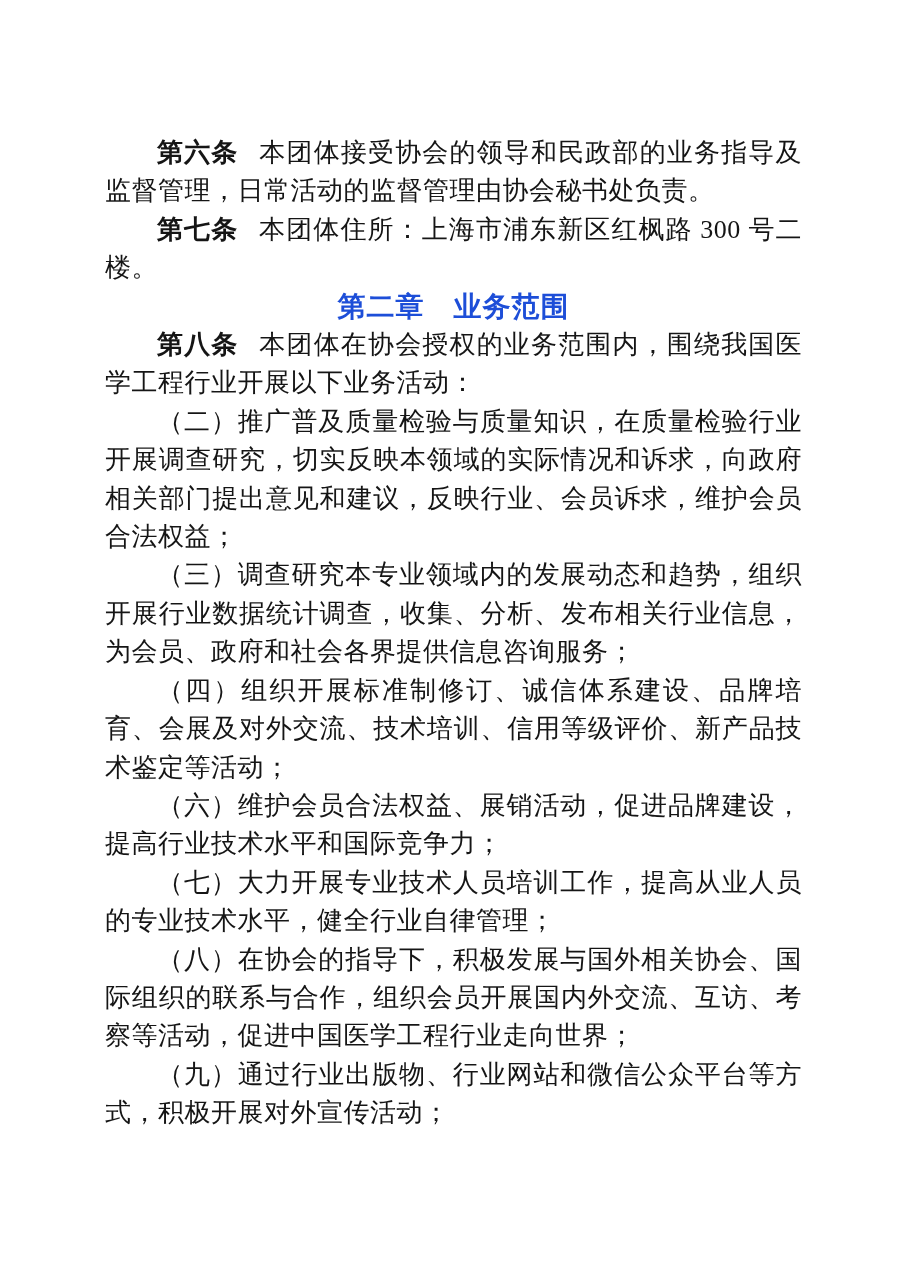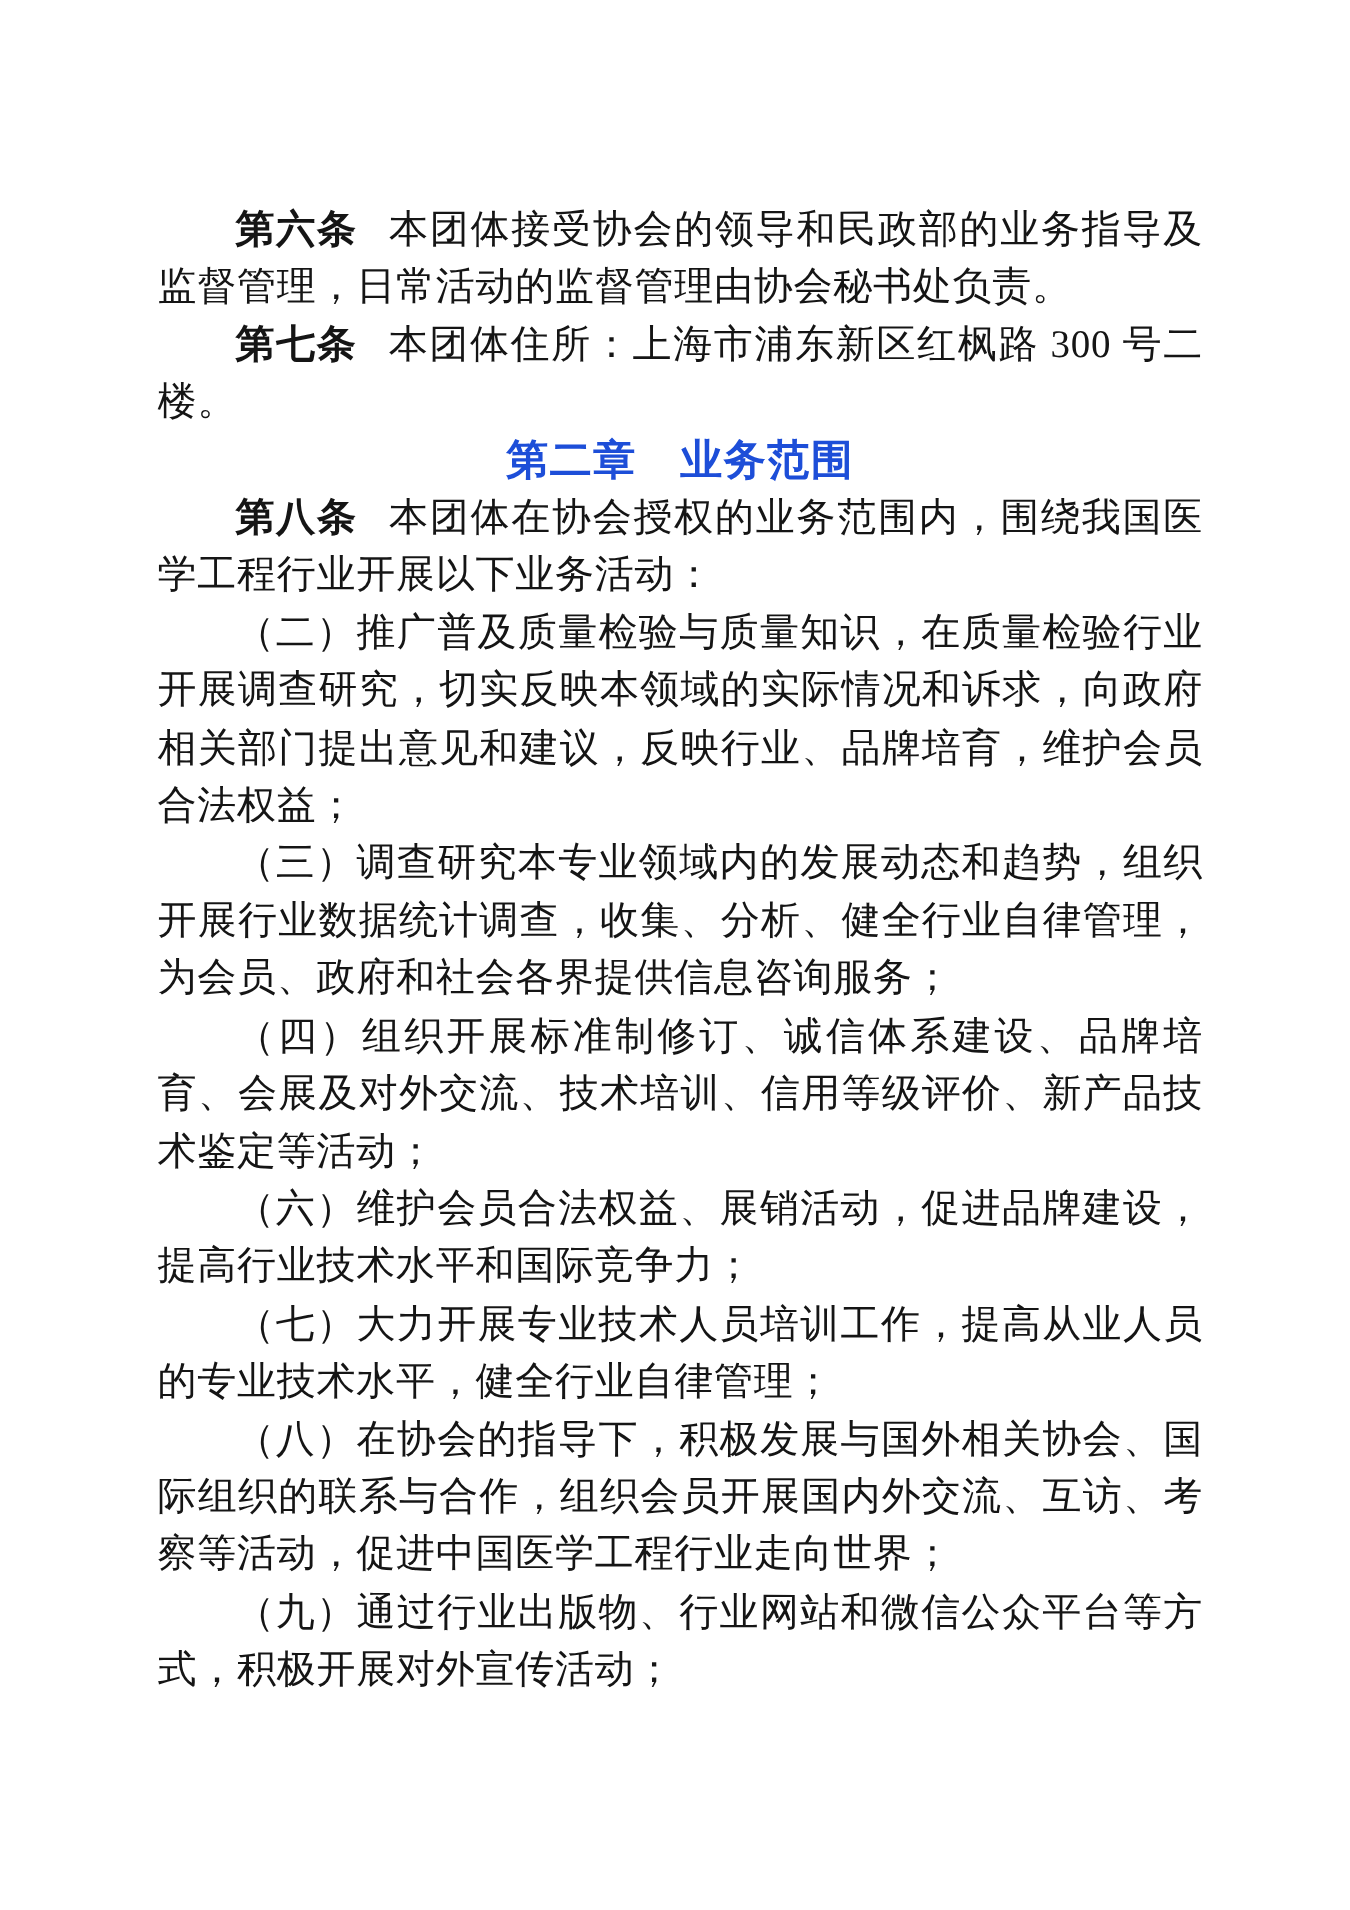--- a/index.html
+++ b/index.html
@@ -61,22 +61,22 @@
   <div class="content">
 
     <p class="para"><span class="article-label">第六条</span><span>本团体接受协会的领导和民政部的业务指导及监督管理，日常活动的监督管理由协会秘书处负责。</span></p>
 
     <p class="para"><span class="article-label">第七条</span><span>本团体住所：上海市浦东新区红枫路 300 号二楼。</span></p>
 
     <h2 class="chapter-heading">第二章　业务范围</h2>
 
     <p class="para"><span class="article-label">第八条</span><span>本团体在协会授权的业务范围内，围绕我国医学工程行业开展以下业务活动：</span></p>
 
-    <p class="para">（二）推广普及质量检验与质量知识，在质量检验行业开展调查研究，切实反映本领域的实际情况和诉求，向政府相关部门提出意见和建议，反映行业、品牌培育，维护会员合法权益；</p>
-    <p class="para">（三）调查研究本专业领域内的发展动态和趋势，组织开展行业数据统计调查，收集、分析、健全行业自律管理，为会员、政府和社会各界提供信息咨询服务；</p>
+    <p class="para">（二）推广普及质量检验与质量知识，在质量检验行业开展调查研究，切实反映本领域的实际情况和诉求，向政府相关部门提出意见和建议，反映行业、会员诉求，维护会员合法权益；</p>
+    <p class="para">（三）调查研究本专业领域内的发展动态和趋势，组织开展行业数据统计调查，收集、分析、发布相关行业信息，为会员、政府和社会各界提供信息咨询服务；</p>
     <p class="para">（四）组织开展标准制修订、诚信体系建设、品牌培育、会展及对外交流、技术培训、信用等级评价、新产品技术鉴定等活动；</p>
     <p class="para">（六）维护会员合法权益、展销活动，促进品牌建设，提高行业技术水平和国际竞争力；</p>
     <p class="para">（七）大力开展专业技术人员培训工作，提高从业人员的专业技术水平，健全行业自律管理；</p>
     <p class="para">（八）在协会的指导下，积极发展与国外相关协会、国际组织的联系与合作，组织会员开展国内外交流、互访、考察等活动，促进中国医学工程行业走向世界；</p>
     <p class="para">（九）通过行业出版物、行业网站和微信公众平台等方式，积极开展对外宣传活动；</p>
 
   </div>
 
   <div class="footer">— 10 —</div>
 </div>

